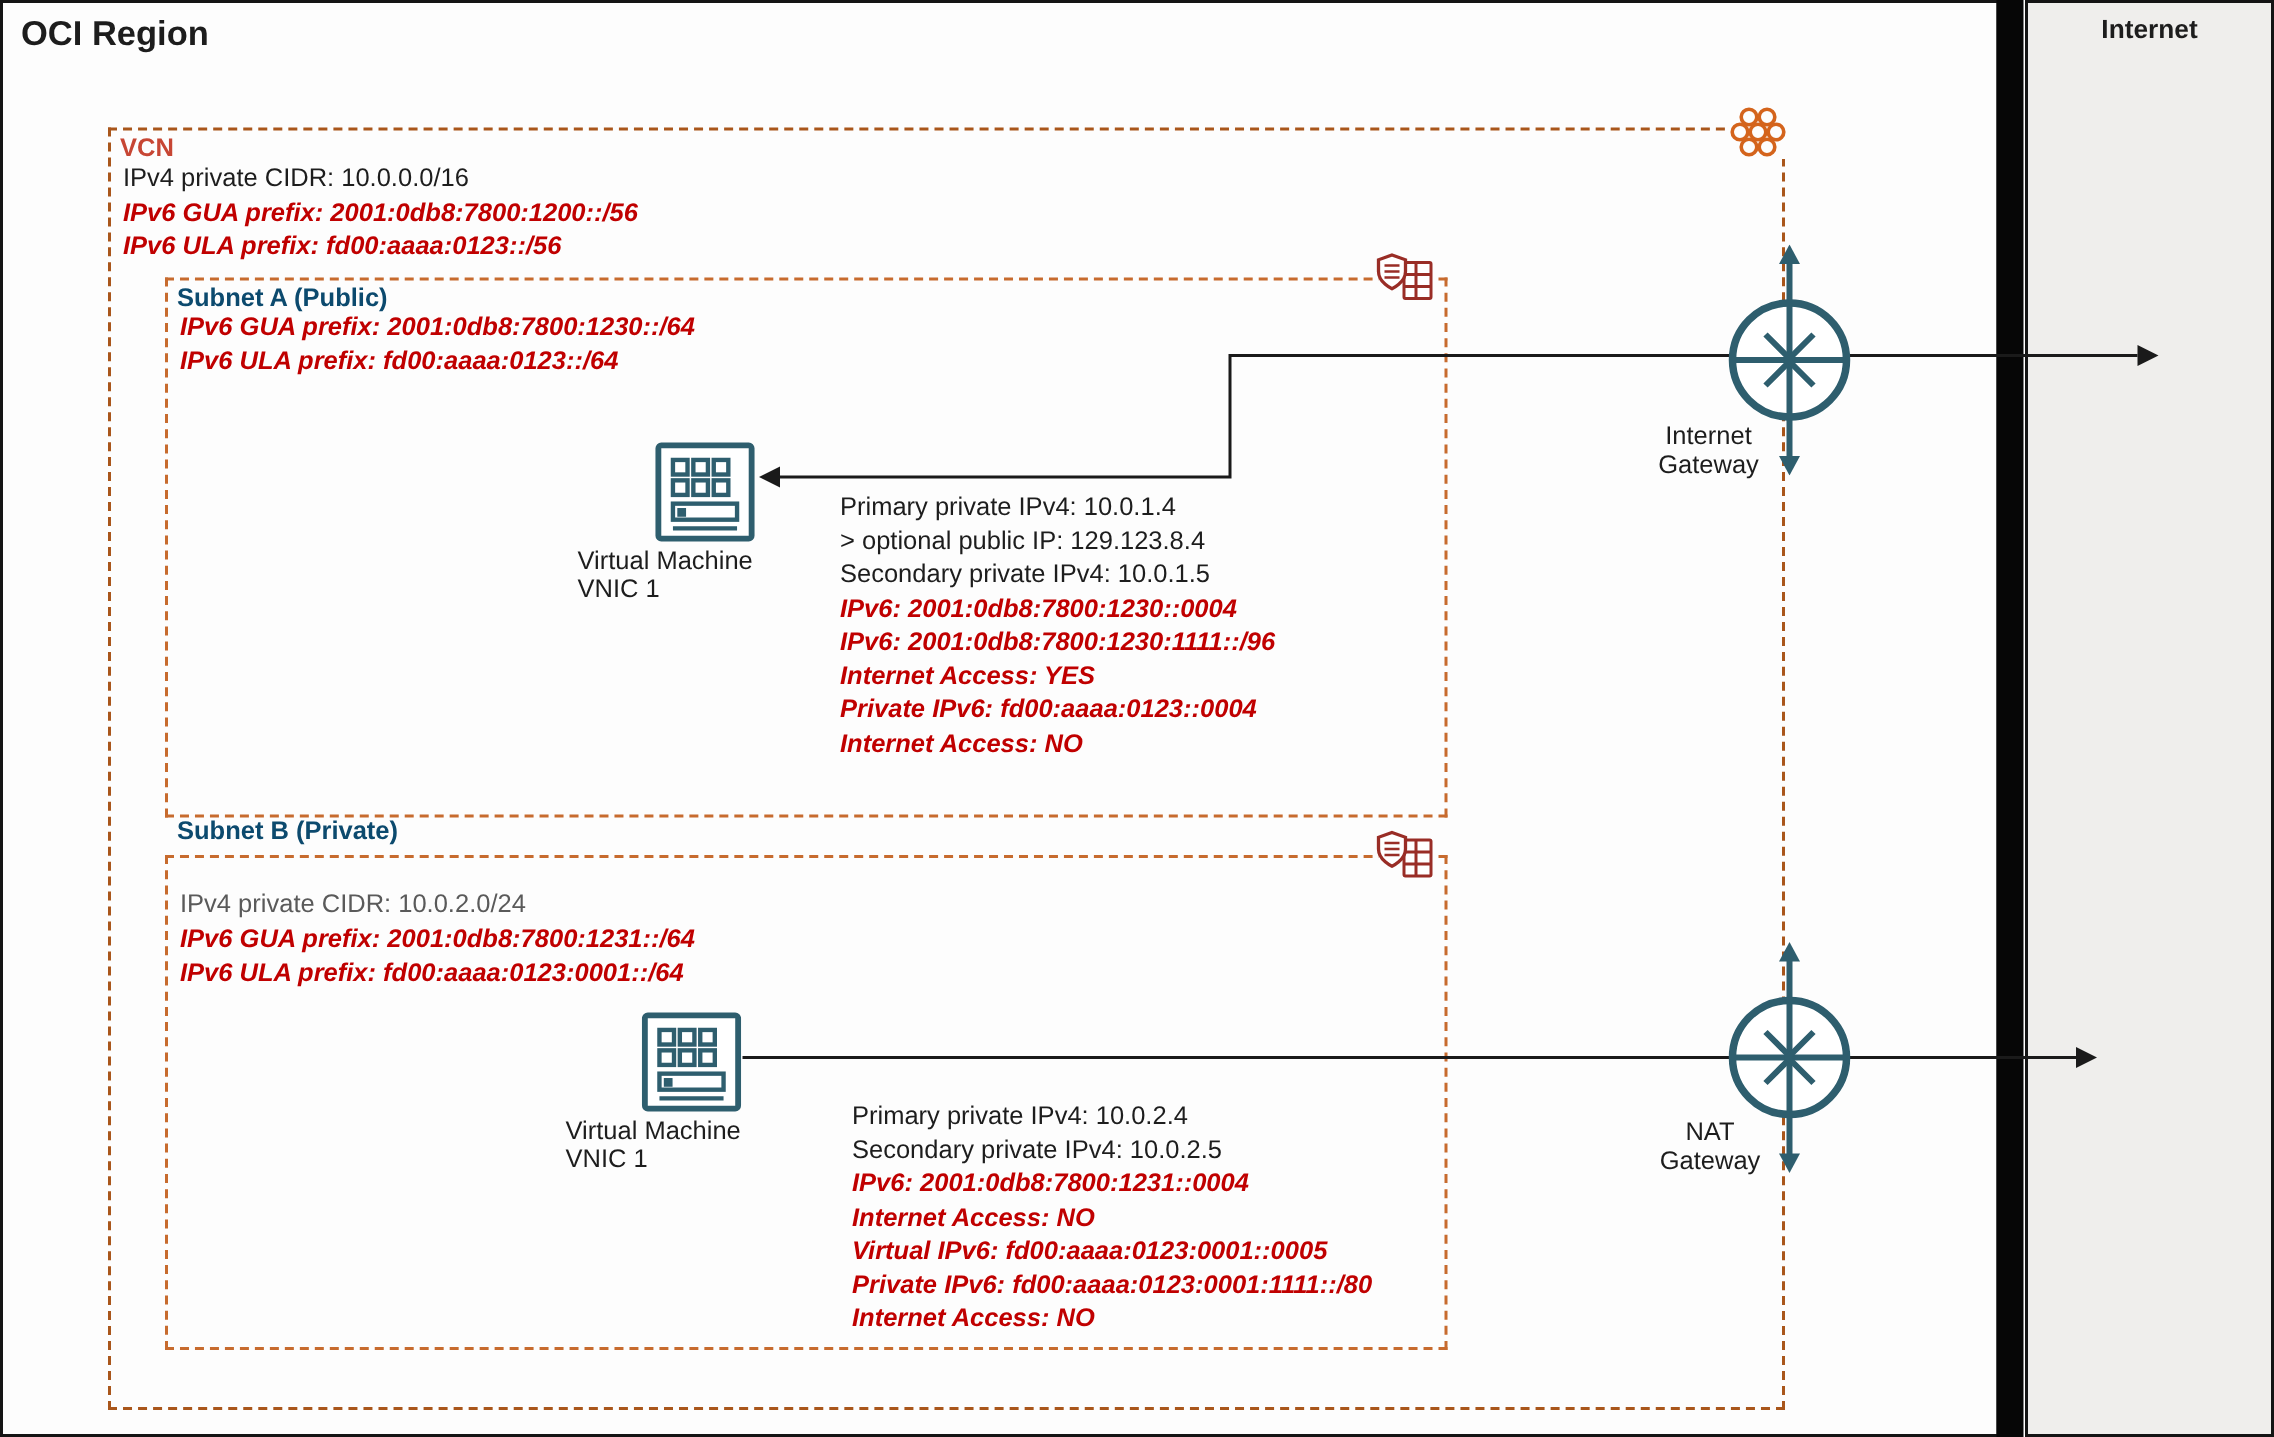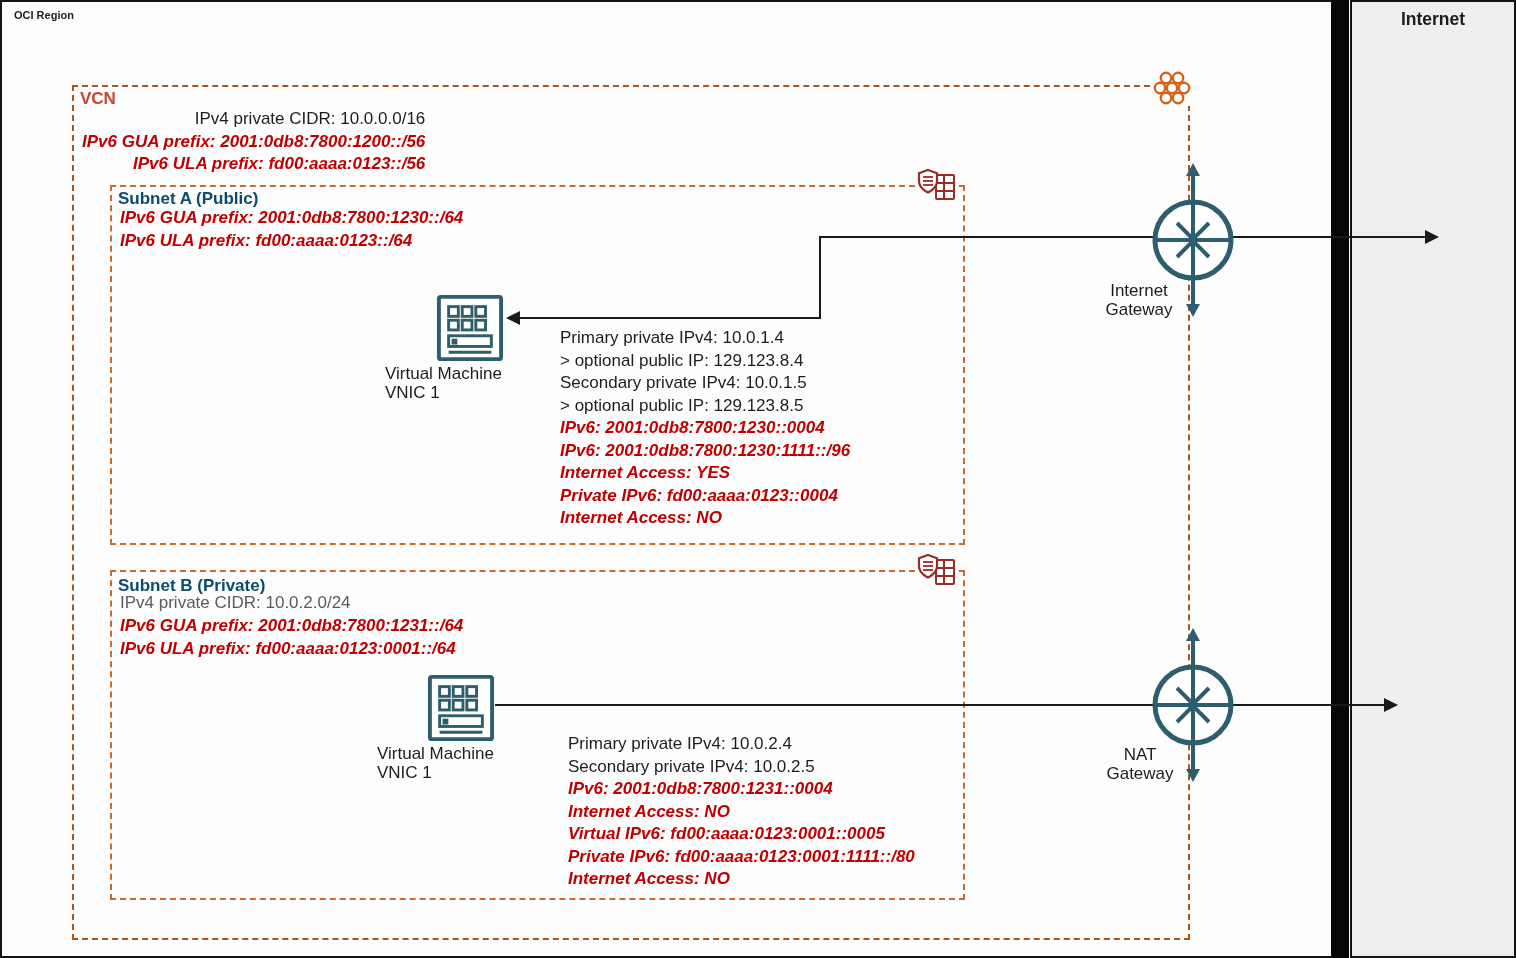--- a/index.html
+++ b/index.html
@@ -6,28 +6,28 @@
   html,body { margin:0; padding:0; background:#ffffff; }
   body { font-family:"Liberation Sans","DejaVu Sans",sans-serif; font-size:17px; color:#1d1d1d; }
   .stage { position:relative; width:1516px; height:958px; background:#ffffff; overflow:hidden; }
 
   .region-box { position:absolute; left:0; top:0; width:1333px; height:958px;
                 border:2px solid #141414; background:#fdfdfd; z-index:1; }
   .black-bar  { position:absolute; left:1331px; top:0; width:18px; height:958px; background:#060606; z-index:2; }
   .internet-box { position:absolute; left:1350px; top:0; width:166px; height:958px;
                   border:2px solid #141414; background:#efeeec; z-index:1; }
 
-  .region-label  { position:absolute; left:14px; top:9px; font-weight:bold; font-size:11px; z-index:4; }
+  .region-label  { position:absolute; left:14px; top:9px; font-weight:bold; font-size:23px; z-index:4; }
   .internet-label{ position:absolute; left:1350px; top:9px; width:166px; text-align:center;
                    font-weight:bold; font-size:17.5px; z-index:4; }
 
   .vcn-box { position:absolute; left:72px; top:85px; width:1118px; height:855px;
              border:2px dashed #a9561b; z-index:2; }
   .vcn-label { position:absolute; left:80px; top:89px; font-weight:bold; color:#c74634; z-index:4; }
-  .vcn-lines { position:absolute; left:82px; top:108px; line-height:22.5px; z-index:4;text-align:right; }
+  .vcn-lines { position:absolute; left:82px; top:108px; line-height:22.5px; z-index:4; }
 
   .subnet-box { position:absolute; border:2px dashed #c76b2e; z-index:2; }
   .subnet-a-box { left:110px; top:185px; width:855px; height:360px; }
   .subnet-b-box { left:110px; top:570px; width:855px; height:330px; }
   .subnet-label { position:absolute; font-weight:bold; color:#0c4a6e; z-index:4; }
   .subnet-lines { position:absolute; line-height:23px; z-index:4; }
 
   .t-black { color:#1d1d1d; }
   .t-gray  { color:#5a5a5a; }
   .t-red   { color:#c00000; font-style:italic; font-weight:bold; }
@@ -118,30 +118,29 @@
   </svg>
   <div class="vm-label" style="left:385px; top:364px;">
     <div>Virtual Machine</div>
     <div>VNIC 1</div>
   </div>
 
   <div class="details" style="left:560px; top:327px;">
     <div class="t-black">Primary private IPv4: 10.0.1.4</div>
     <div class="t-black">&gt; optional public IP: 129.123.8.4</div>
     <div class="t-black">Secondary private IPv4: 10.0.1.5</div>
-    <div class="t-black">&gt; optional public IP: 129.123.8.5</div>
     <div class="t-red">IPv6: 2001:0db8:7800:1230::0004</div>
     <div class="t-red">IPv6: 2001:0db8:7800:1230:1111::/96</div>
     <div class="t-red">Internet Access: YES</div>
     <div class="t-red">Private IPv6: fd00:aaaa:0123::0004</div>
     <div class="t-red">Internet Access: NO</div>
   </div>
 
   <div class="subnet-box subnet-b-box"></div>
-  <div class="subnet-label" style="left:118px; top:576px;">Subnet B (Private)</div>
+  <div class="subnet-label" style="left:118px; top:544px;">Subnet B (Private)</div>
   <div class="subnet-lines" style="left:120px; top:591px;">
     <div class="t-gray">IPv4 private CIDR: 10.0.2.0/24</div>
     <div class="t-red">IPv6 GUA prefix: 2001:0db8:7800:1231::/64</div>
     <div class="t-red">IPv6 ULA prefix: fd00:aaaa:0123:0001::/64</div>
   </div>
 
   <svg class="corner-icon" style="left:915px; top:552px;" width="44" height="38" viewBox="0 0 44 38">
     <rect x="4" y="2" width="38" height="34" fill="#fdfdfd"></rect>
     <g stroke="#992d26" stroke-width="2" fill="#fff">
       <rect x="21" y="8" width="18" height="24" rx="1"></rect>

